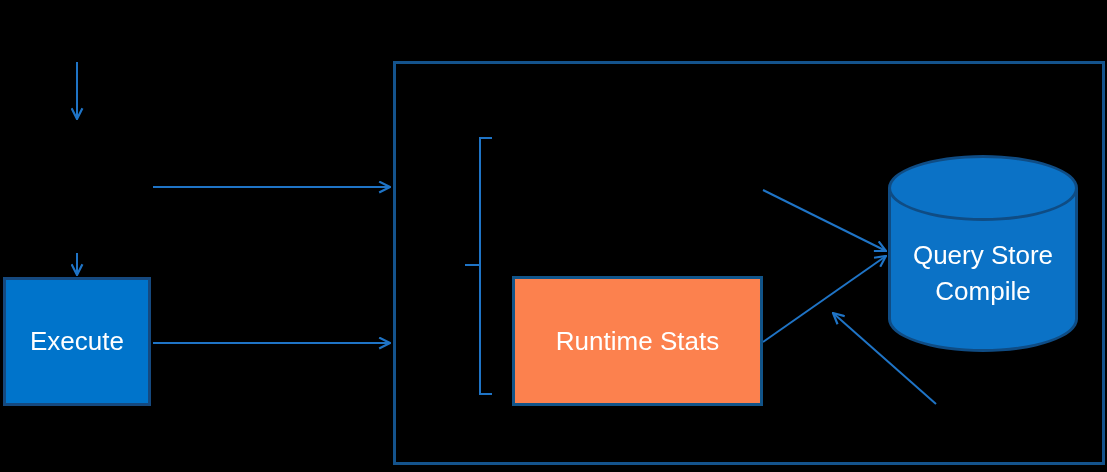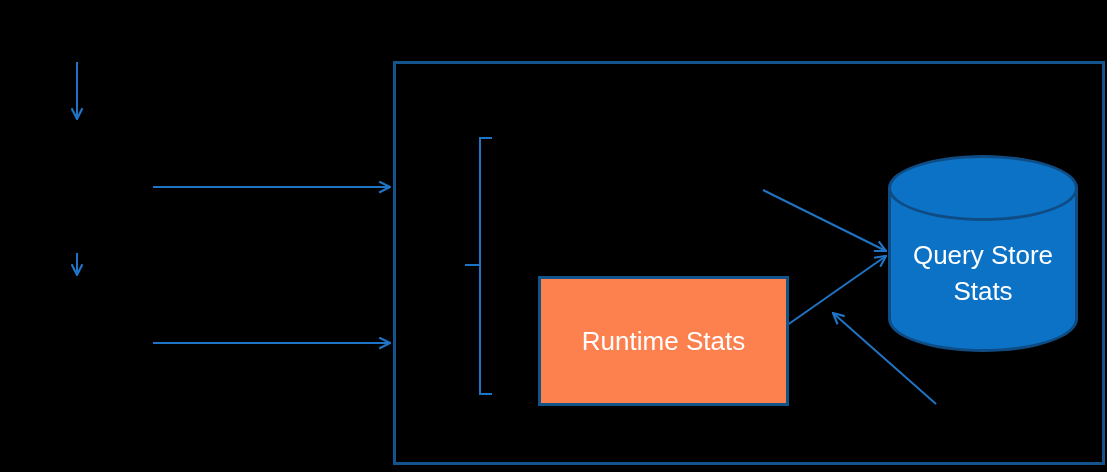--- a/index.html
+++ b/index.html
@@ -50,21 +50,21 @@
     width: 712px;
     height: 404px;
     border: 3px solid #14538C;
     box-sizing: border-box;
     background: transparent;
     z-index: 0;
   }
   #compile  { left: 3px;  top: 121px; width: 148px; height: 131px; }
   #execute  { left: 3px;  top: 277px; width: 148px; height: 129px; }
   #plan-store    { left: 512px; top: 122px; width: 251px; height: 132px; }
-  #runtime-stats { left: 512px; top: 276px; width: 251px; height: 130px; margin-left: 26px; }
+  #runtime-stats { left: 512px; top: 276px; width: 251px; height: 130px; }
 
   .cylinder {
     position: absolute;
     left: 888px;
     top: 155px;
     width: 206px;
     height: 197px;
     z-index: 2;
   }
   .cyl-part {
@@ -123,28 +123,31 @@
     <path d="M77,62 L77,119" stroke="#1F74C6" stroke-width="2" fill="none" marker-end="url(#arrowhead)"></path>
     <path d="M77,253 L77,275" stroke="#1F74C6" stroke-width="2" fill="none" marker-end="url(#arrowhead)"></path>
     <path d="M153,187 L390,187" stroke="#1F74C6" stroke-width="2" fill="none" marker-end="url(#arrowhead)"></path>
     <path d="M153,343 L390,343" stroke="#1F74C6" stroke-width="2" fill="none" marker-end="url(#arrowhead)"></path>
     <path d="M763,190 L886,251" stroke="#1F74C6" stroke-width="2" fill="none" marker-end="url(#arrowhead)"></path>
     <path d="M763,342 L886,256" stroke="#1F74C6" stroke-width="2" fill="none" marker-end="url(#arrowhead)"></path>
     <path d="M936,404 L833,313" stroke="#1F74C6" stroke-width="2" fill="none" marker-end="url(#arrowhead)"></path>
     <path d="M492,138 L480,138 L480,394 L492,394 M465,265 L480,265" stroke="#1F74C6" stroke-width="2" fill="none"></path>
   </svg>
 
+  <div id="execute" class="node process">
+    <span>Execute</span>
+  </div>
 
   <div id="runtime-stats" class="node store">
     <span>Runtime Stats</span>
   </div>
 
   <div class="cylinder">
     <div class="cyl-part cyl-bottom"></div>
     <div class="cyl-part cyl-body"></div>
     <div class="cyl-part cyl-top"></div>
     <div class="cyl-label">
       <span>Query Store</span>
-      <span>Stats</span>
+      <span>Compile</span>
     </div>
   </div>
 
 </div>
 
 </body></html>

